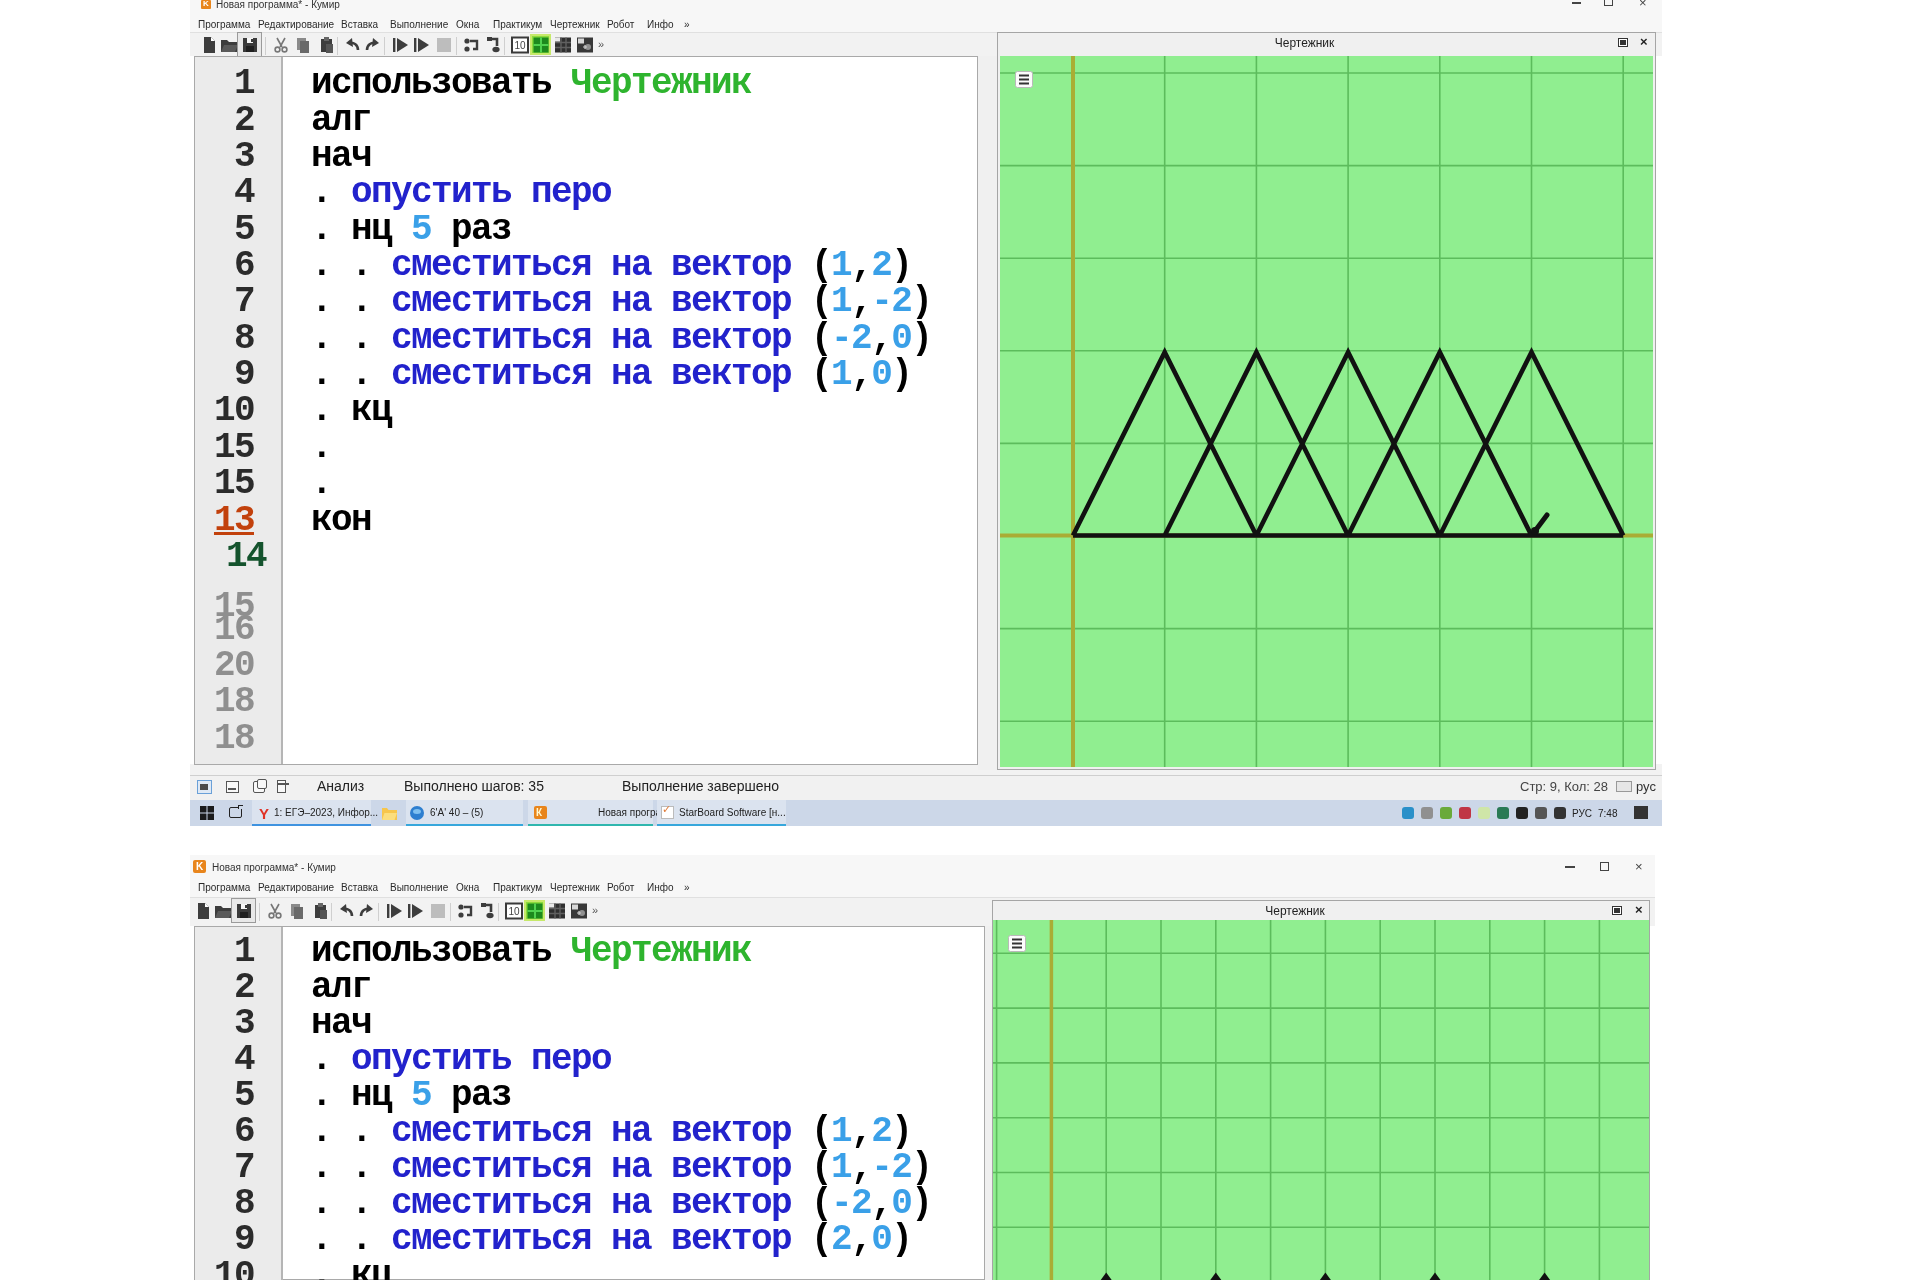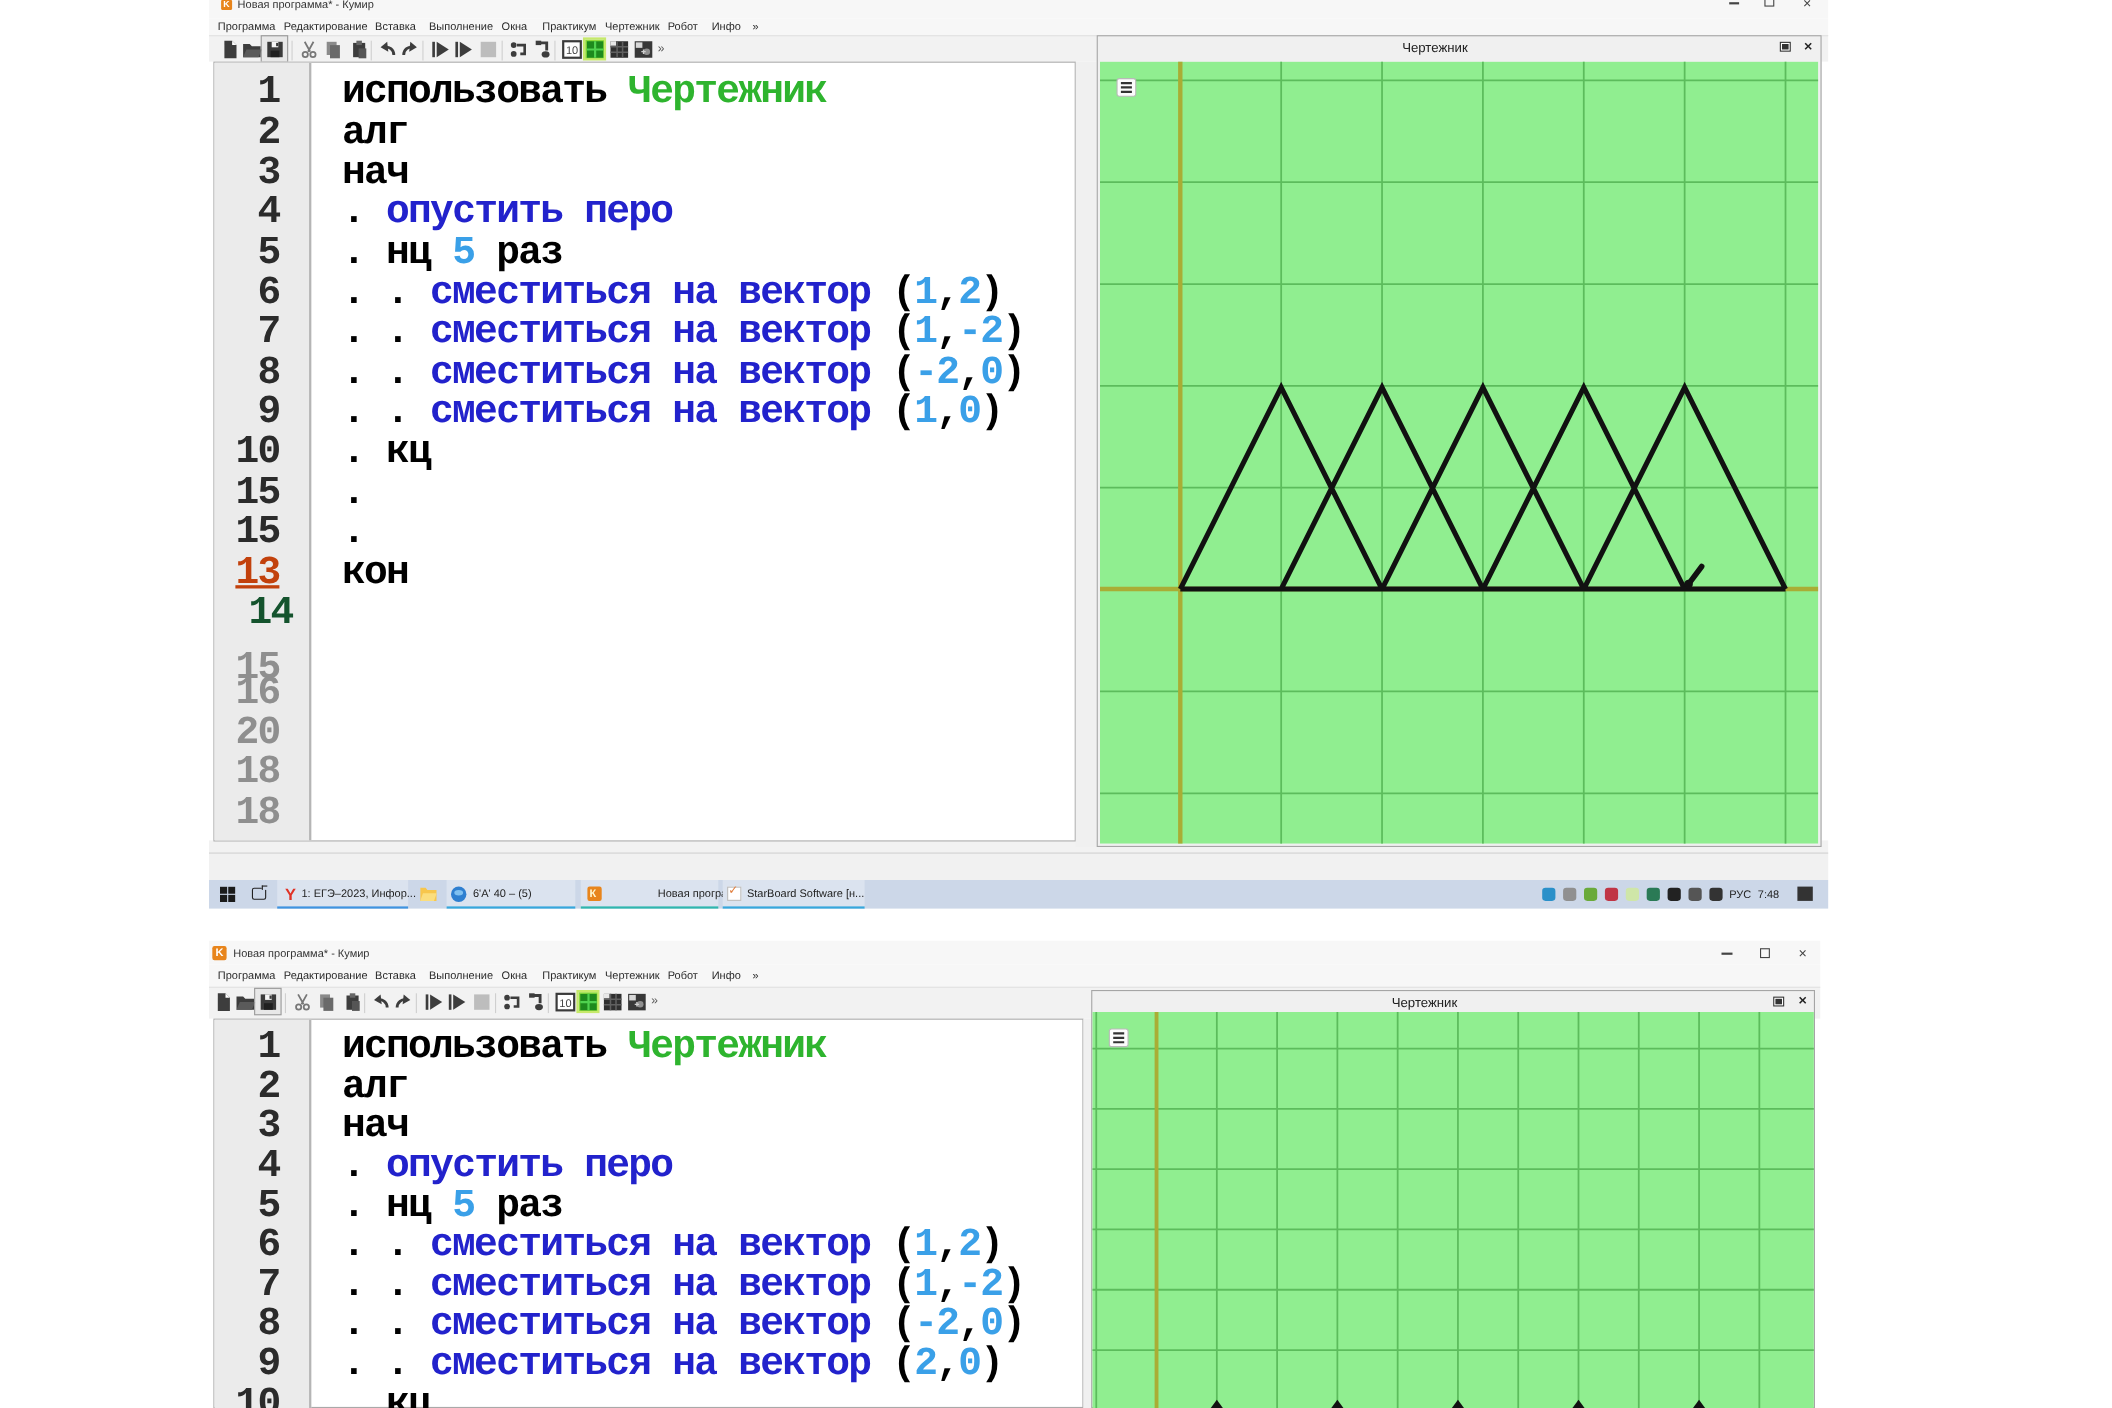--- a/index.html
+++ b/index.html
@@ -195,20 +195,36 @@
       <path d="M73,479.5H623.2M73,479.5L164.7,296.1L256.4,479.5M164.7,479.5L256.4,296.1L348.1,479.5M256.4,479.5L348.1,296.1L439.8,479.5M348.1,479.5L439.8,296.1L531.5,479.5M439.8,479.5L531.5,296.1L623.2,479.5" fill="none" stroke="#111" stroke-width="4.6" stroke-linejoin="miter"></path>
       <line x1="547" y1="459" x2="535" y2="475" stroke="#111" stroke-width="5" stroke-linecap="round"></line>
       <circle cx="535" cy="475" r="4" fill="#111"></circle>
       <rect x="15.5" y="15.5" width="17" height="16" fill="#fcfcfc" stroke="#b9b9b9" stroke-width="1" rx="2"></rect>
       <line x1="19" y1="19.5" x2="29" y2="19.5" stroke="#333" stroke-width="2"></line>
       <line x1="19" y1="23.5" x2="29" y2="23.5" stroke="#333" stroke-width="2"></line>
       <line x1="19" y1="27.5" x2="29" y2="27.5" stroke="#333" stroke-width="2"></line>
     </svg>
 
   <div class="abs" style="left:0;top:775px;width:1472px;height:25px;background:#f1f1f1;border-top:1px solid #cfcfcf;"></div>
+  <div id="sbar1" class="abs" style="left:0;top:775px;width:1472px;height:25px;">
+      <div style="position: absolute; left: 7px; top: 5px; width: 15px; height: 14px; border: 1.5px solid rgb(106, 160, 216); background: rgb(223, 233, 245);"></div>
+      <div style="position: absolute; left: 10px; top: 9px; width: 8px; height: 6px; background: rgb(74, 74, 74);"></div>
+      <div style="position: absolute; left: 36px; top: 6px; width: 13px; height: 12px; border: 1.5px solid rgb(85, 85, 85); background: rgb(248, 248, 248);"></div>
+      <div style="position: absolute; left: 38px; top: 13px; width: 8px; height: 2px; background: rgb(85, 85, 85);"></div>
+      <div style="position: absolute; left: 63px; top: 6px; width: 12px; height: 12px; border: 1.5px solid rgb(85, 85, 85); background: rgb(248, 248, 248); border-radius: 2px;"></div>
+      <div style="position: absolute; left: 67px; top: 4px; width: 10px; height: 10px; border: 1.5px solid rgb(85, 85, 85); background: rgb(248, 248, 248); border-radius: 2px;"></div>
+      <div style="position: absolute; left: 87px; top: 5px; width: 9px; height: 13px; border: 1.5px solid rgb(85, 85, 85); background: rgb(248, 248, 248);"></div>
+      <div style="position: absolute; left: 87px; top: 8px; width: 12px; height: 1.5px; background: rgb(85, 85, 85);"></div>
+      <div class="ui" style="position: absolute; left: 127px; top: 3px; font-size: 14px; color: rgb(34, 34, 34);">Анализ</div>
+      <div class="ui" style="position: absolute; left: 214px; top: 3px; font-size: 14px; color: rgb(34, 34, 34);">Выполнено шагов: 35</div>
+      <div class="ui" style="position: absolute; left: 432px; top: 3px; font-size: 14px; color: rgb(34, 34, 34);">Выполнение завершено</div>
+      <div class="ui" style="position: absolute; left: 1330px; top: 4px; font-size: 13px; color: rgb(68, 68, 68);">Стр: 9, Кол: 28</div>
+      <div style="position: absolute; left: 1426px; top: 6px; width: 16px; height: 11px; border: 1px solid rgb(153, 153, 153); background: rgb(230, 230, 230);"></div>
+      <div class="ui" style="position: absolute; left: 1446px; top: 4px; font-size: 13px; color: rgb(51, 51, 51);">рус</div>
+    </div>
 
   <div class="abs" style="left:0;top:800px;width:1472px;height:26px;background:#ccd7e8;"></div>
   <div id="task1" class="abs" style="left:0;top:800px;width:1472px;height:26px;">
       <div style="position: absolute; left: 10px; top: 6px; width: 14px; height: 14px;"><svg width="14" height="14" viewBox="0 0 14 14">
           <rect x="0" y="0" width="6.5" height="6.5" fill="#1b1b1b"></rect>
           <rect x="7.5" y="0" width="6.5" height="6.5" fill="#1b1b1b"></rect>
           <rect x="0" y="7.5" width="6.5" height="6.5" fill="#1b1b1b"></rect>
           <rect x="7.5" y="7.5" width="6.5" height="6.5" fill="#1b1b1b"></rect>
         </svg></div>
       <div style="position: absolute; left: 39px; top: 7px; width: 13px; height: 11px; border: 1.6px solid rgb(34, 34, 34); border-radius: 2px;"></div>

